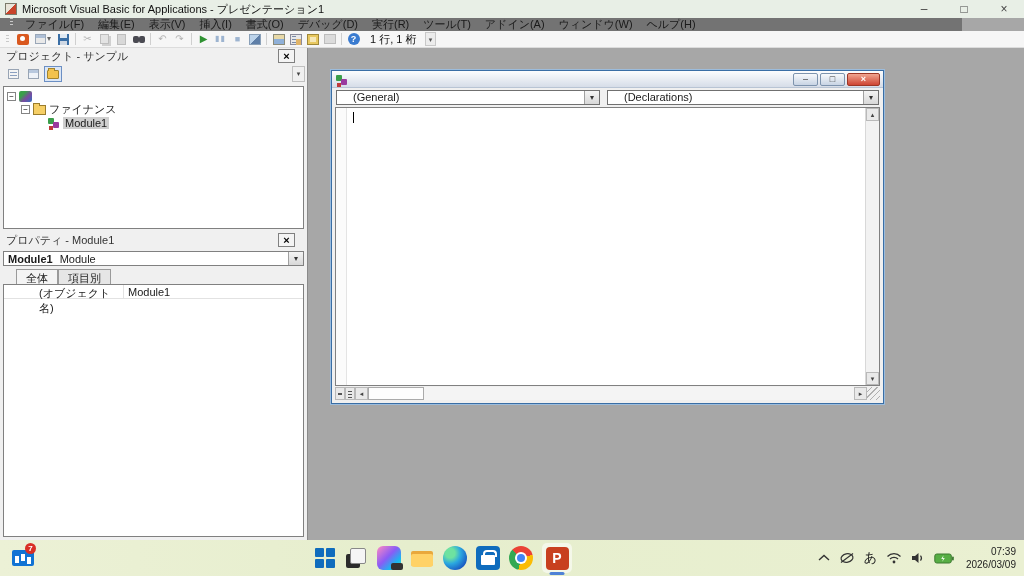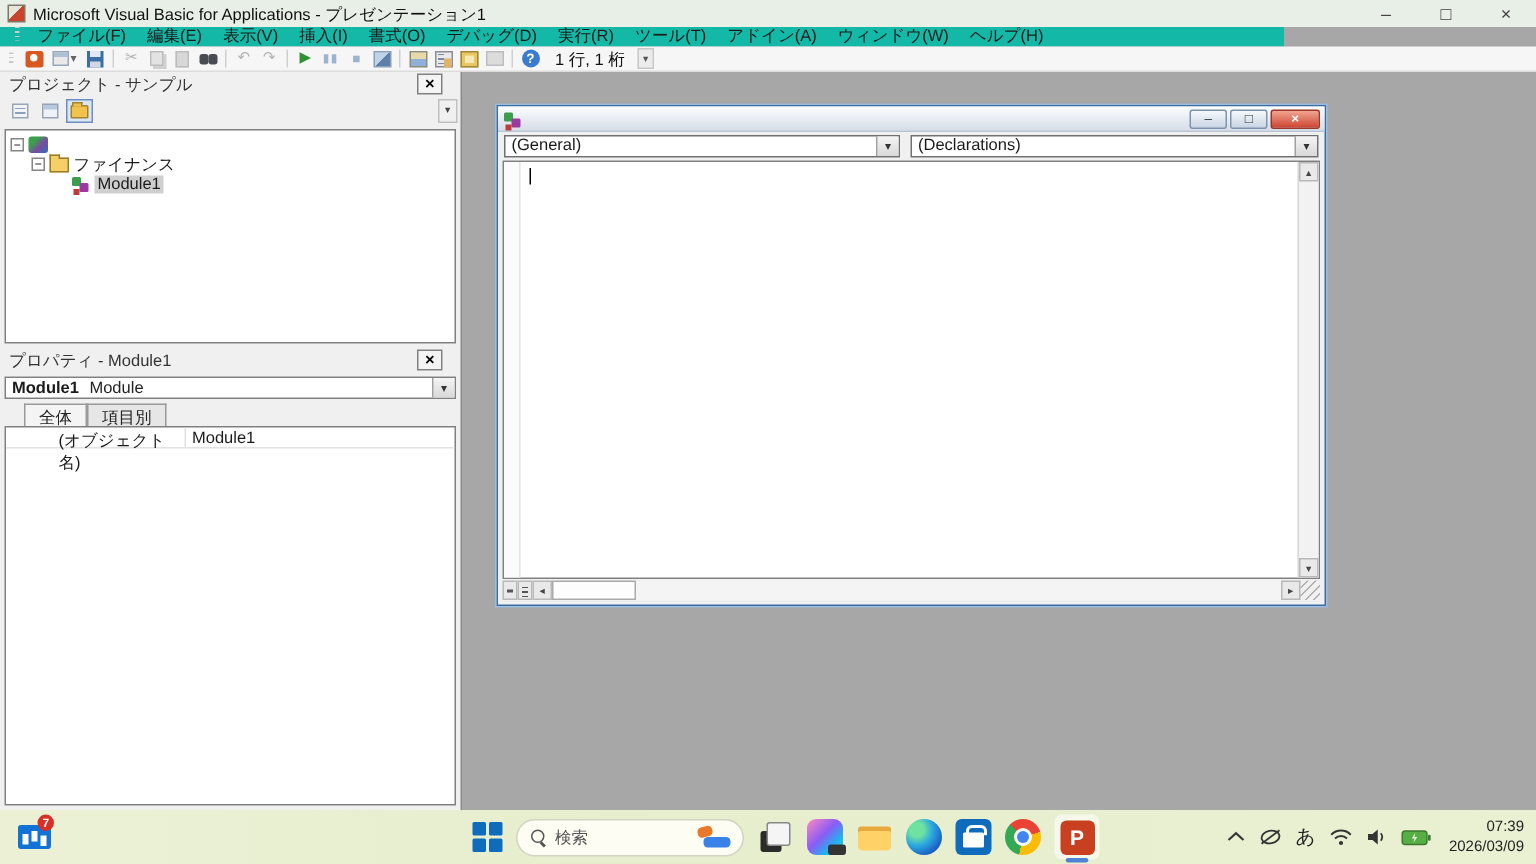--- a/index.html
+++ b/index.html
@@ -12,22 +12,22 @@
 
   
   .titlebar { position:absolute; left:0; top:0; width:1024px; height:18px;
     background:#e8efe6; display:flex; align-items:center; padding-left:5px; }
   .vba-appicon { width:12px; height:12px; position:relative; background:linear-gradient(135deg,#e8e4d8 45%,#c9442a 46%); border:1px solid #7a7a6a; }
   .titlebar-text { margin-left:5px; font-size:11px; color:#111; white-space:nowrap; }
   .caption-btns { position:absolute; right:0; top:0; height:18px; display:flex; }
   .cap-btn { width:40px; height:18px; display:flex; align-items:center; justify-content:center; color:#444; font-size:12px; }
 
   
-  .menubar { position:absolute; left:0; top:18px; width:856px; height:13px;
-    background:#14b8a6; display:flex; align-items:flex-start; padding-left:10px; }
+  .menubar { position:absolute; left:0; top:18px; width:962px; height:13px;
+    background:#737373; display:flex; align-items:flex-start; padding-left:10px; }
   .menubar .grip, .toolbar .grip { width:3px; height:9px; margin-right:5px;
     background:repeating-linear-gradient(180deg,#c9c9c9 0 1px,transparent 1px 3px); }
   .menu-item { padding:0 7px; line-height:13px; white-space:nowrap; color:#1a1a1a; }
 
   
   .toolbar { position:absolute; left:0; top:31px; width:1024px; height:17px;
     background:#f6f6f6; border-bottom:1px solid #dcdcdc; display:flex; align-items:center; padding-left:6px; }
   .tb-ico { width:15px; height:14px; margin:0 1px; display:flex; align-items:center; justify-content:center;
     font-size:10px; line-height:14px; position:relative; }
   .tb-sep { width:1px; height:12px; background:#cfcfcf; margin:0 3px; }
@@ -112,21 +112,21 @@
   .code-window { position:absolute; left:331px; top:70px; width:553px; height:334px;
     background:#f0f0f0; border:1px solid #3a6ea5; box-shadow:0 0 0 1px #9cbcdc; }
   .cw-titlebar { height:17px; background:linear-gradient(180deg,#fcfdfe,#d6dde8); display:flex; align-items:center; padding:0 3px; border-bottom:1px solid #b8c4d4; }
   .cw-title { margin-left:4px; white-space:nowrap; color:#111; }
   .cw-btns { margin-left:auto; display:flex; gap:2px; }
   .cw-btn { width:25px; height:13px; border:1px solid #7d93ad; border-radius:2px;
     background:linear-gradient(180deg,#f7f9fb,#c8d4e4); display:flex; align-items:center; justify-content:center;
     font-size:9px; color:#333; line-height:11px; }
   .cw-btn.close { width:33px; background:linear-gradient(180deg,#f0a590,#ce4533); border-color:#9c3626; color:#fff; font-weight:bold; }
   .cw-combos { height:17px; display:flex; align-items:center; padding:1px 4px 0 4px; gap:7px; }
-  .cw-combo { height:15px; background:#fff; border:1px solid #707070; position:relative; display:flex; align-items:center; padding-left:4px; }
+  .cw-combo { height:15px; background:#fff; border:1px solid #707070; position:relative; display:flex; align-items:center; padding-left:16px; }
   .cw-combo.left { width:264px; } .cw-combo.right { flex:1; }
   .code-body { position:absolute; left:3px; right:3px; top:36px; bottom:17px; background:#fff; border:1px solid #808080; }
   .code-margin { position:absolute; left:0; top:0; bottom:0; width:11px; background:#fbfbfb; border-right:1px solid #e4e4e4; }
   .caret { position:absolute; left:17px; top:4px; width:1px; height:11px; background:#000; }
   .vscroll { position:absolute; right:0; top:0; bottom:0; width:14px; background:#f2f2f2; border-left:1px solid #d8d8d8; }
   .scroll-btn { width:13px; height:13px; background:#e9e9e9; border:1px solid #b9b9b9; color:#444; font-size:7px;
     display:flex; align-items:center; justify-content:center; }
   .vscroll .up { position:absolute; top:0; right:0; }
   .vscroll .down { position:absolute; bottom:0; right:0; }
   .cw-bottom { position:absolute; left:3px; right:3px; bottom:3px; height:13px; display:flex; background:#f0f0f0; }
@@ -376,25 +376,20 @@
     </div>
   </div>
 
   <div class="tb-center">
     <div class="start-logo">
         <span></span>
         <span></span>
         <span></span>
         <span></span>
       </div>
-    <div class="search-pill">
-      <div class="mag-icon"></div>
-      <span class="search-text">検索</span>
-      <div class="search-deco"></div>
-    </div>
     <div class="tb-icon taskview-ico"></div>
     <div class="tb-icon copilot-ico"></div>
     <div class="tb-icon folder-ico"></div>
     <div class="tb-icon edge-ico"></div>
     <div class="tb-icon store-ico"></div>
     <div class="tb-icon chrome-ico"></div>
     <div class="ppt-wrap">
       <div class="ppt-ico">P</div>
       <div class="ppt-indicator"></div>
     </div>

